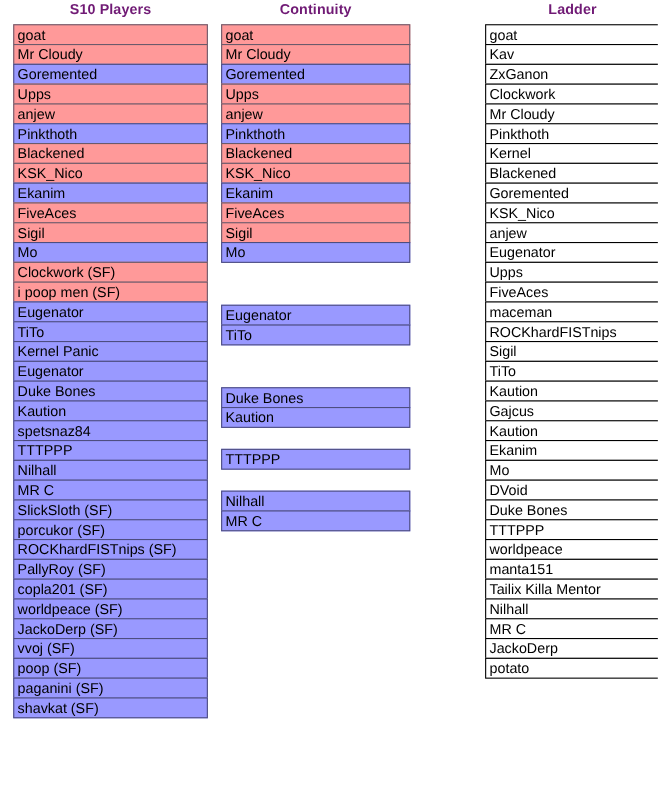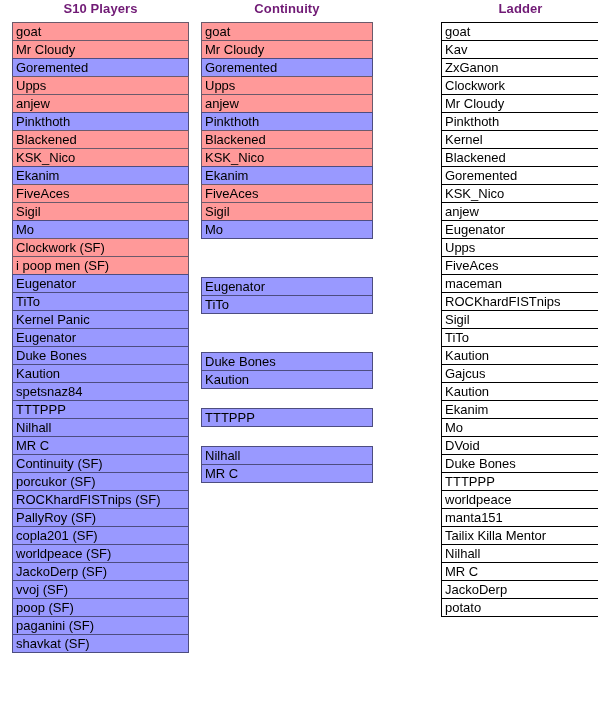--- a/index.html
+++ b/index.html
@@ -94,21 +94,21 @@
         <div class="cell blue">Eugenator</div>
         <div class="cell blue">TiTo</div>
         <div class="cell blue">Kernel Panic</div>
         <div class="cell blue">Eugenator</div>
         <div class="cell blue">Duke Bones</div>
         <div class="cell blue">Kaution</div>
         <div class="cell blue">spetsnaz84</div>
         <div class="cell blue">TTTPPP</div>
         <div class="cell blue">Nilhall</div>
         <div class="cell blue">MR C</div>
-        <div class="cell blue">Continuity (SF)</div>
+        <div class="cell blue">SlickSloth (SF)</div>
         <div class="cell blue">porcukor (SF)</div>
         <div class="cell blue">ROCKhardFISTnips (SF)</div>
         <div class="cell blue">PallyRoy (SF)</div>
         <div class="cell blue">copla201 (SF)</div>
         <div class="cell blue">worldpeace (SF)</div>
         <div class="cell blue">JackoDerp (SF)</div>
         <div class="cell blue">vvoj (SF)</div>
         <div class="cell blue">poop (SF)</div>
         <div class="cell blue">paganini (SF)</div>
         <div class="cell blue">shavkat (SF)</div>

